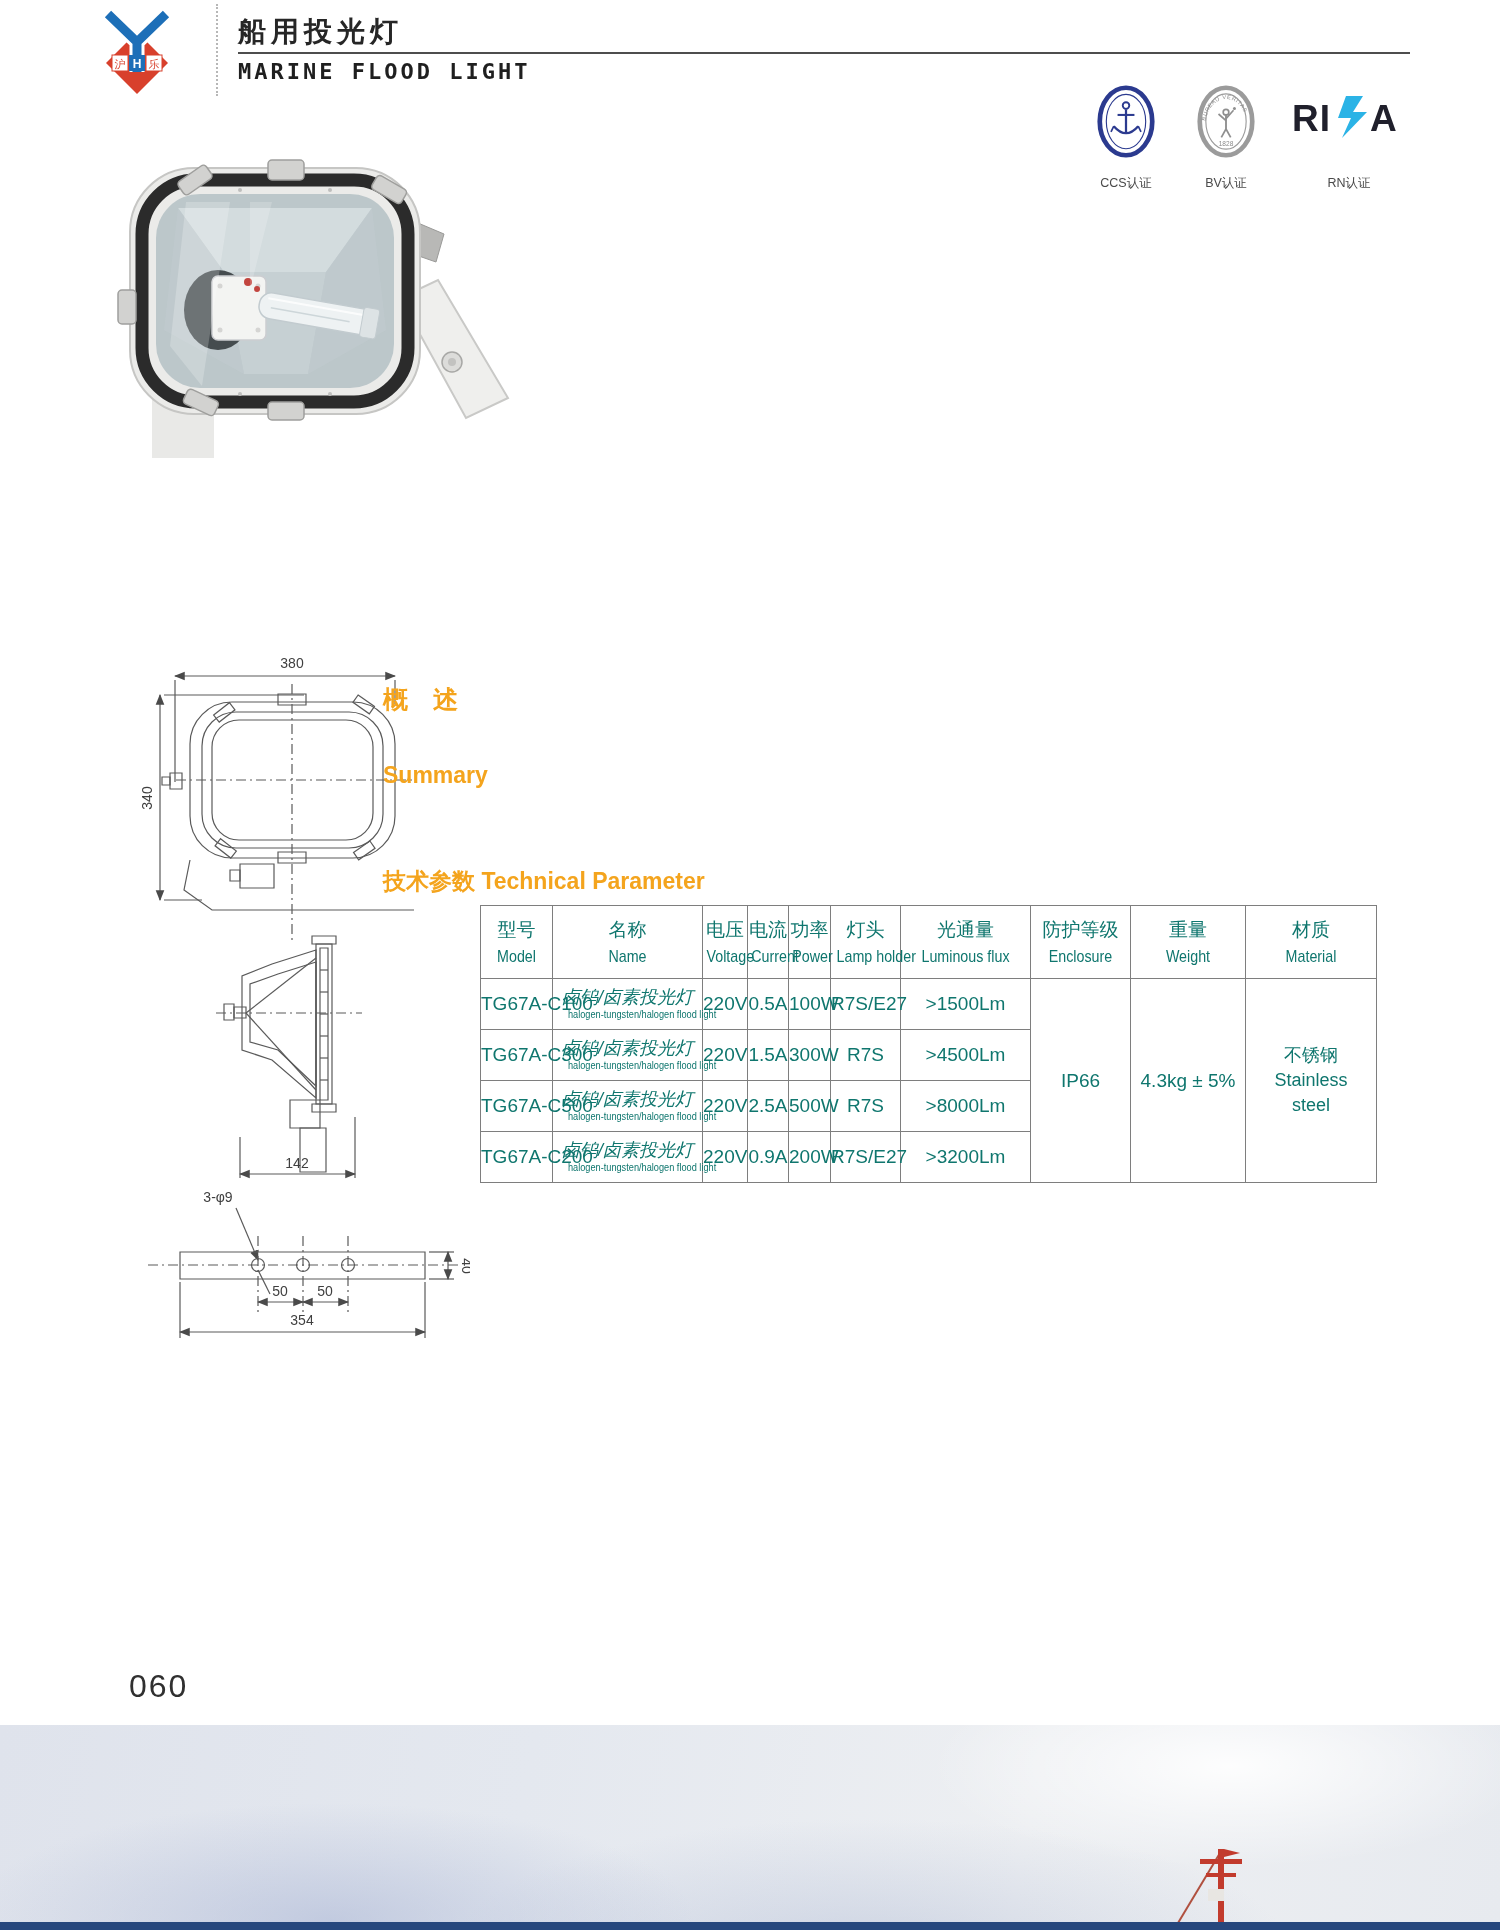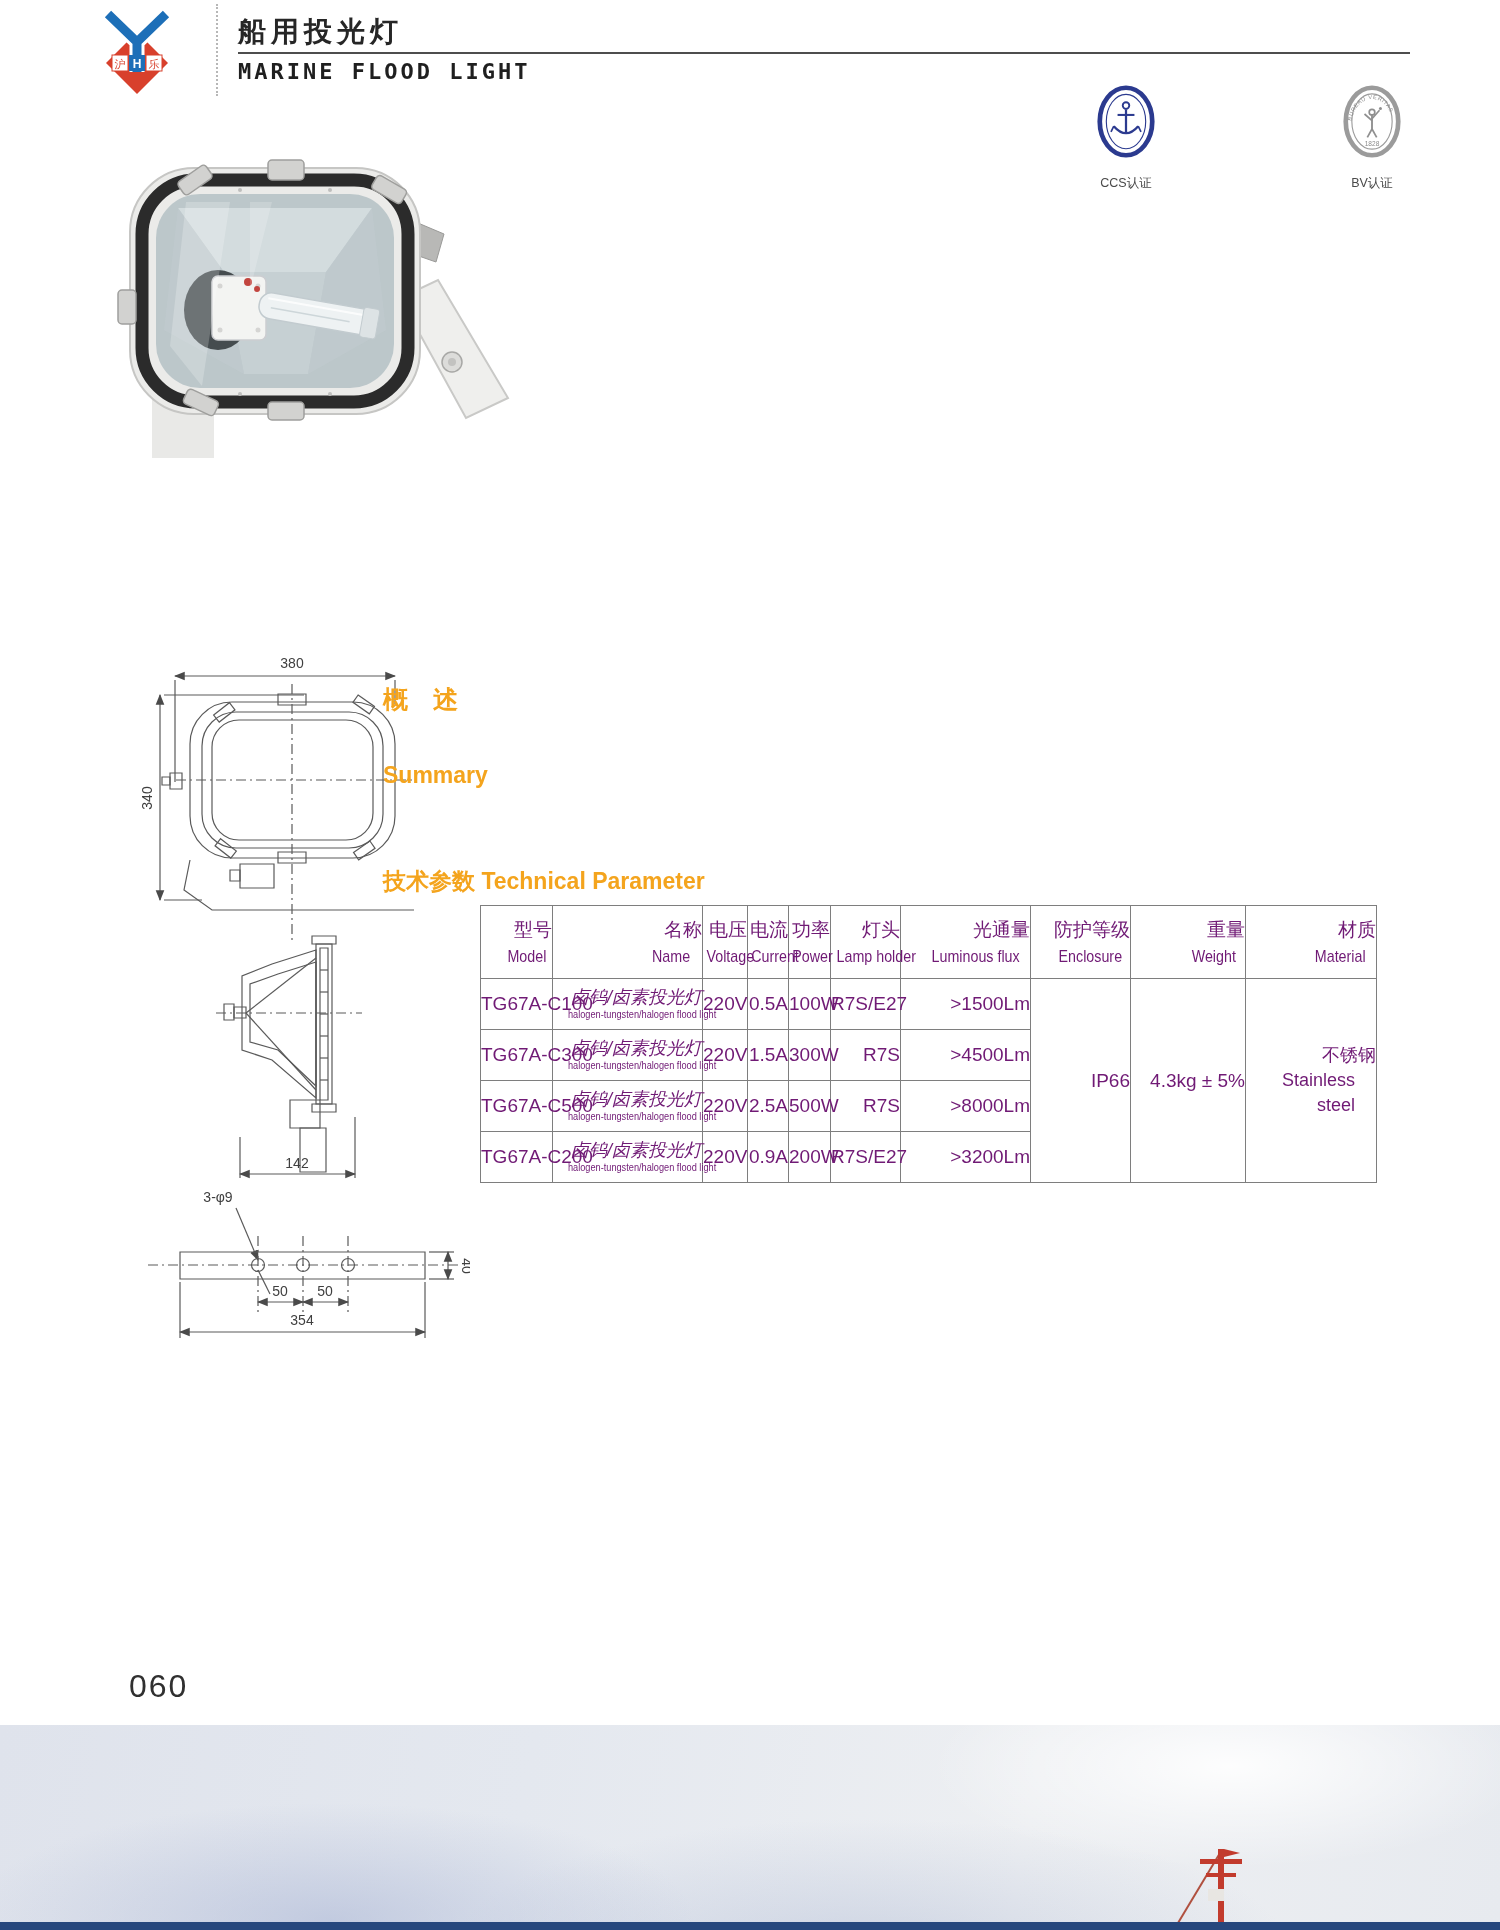--- a/index.html
+++ b/index.html
@@ -24,22 +24,22 @@
   
   .h-org{font-weight:700;color:#f4a41d;}
   .h-zh{left:383px;top:683px;font-size:25px;}
   .p-zh{left:383px;top:723px;width:1070px;font-size:21px;color:#403c38;text-indent:2em;}
   .h-en{left:383px;top:762px;font-size:23px;}
   .p-en{left:383px;top:798px;width:1055px;font-size:20px;line-height:1.55;color:#403c38;}
   .h-tech{left:383px;top:866px;font-size:23px;}
 
   
   table.params{left:480px;top:905px;border-collapse:collapse;table-layout:fixed;width:896px;}
-  .params th,.params td{border:1.5px solid #7e7e7e;text-align:right;vertical-align:middle;
-       padding:0;color:#701a75;font-weight:400;}
+  .params th,.params td{border:1.5px solid #7e7e7e;text-align:center;vertical-align:middle;
+       padding:0;color:#0f766e;font-weight:400;}
   .params th{height:72px;}
   .params td{height:50px;}
   .th-zh{font-size:19px;}
   .th-en{font-size:17px;margin-top:4px;transform:scaleX(.84);transform-origin:center;white-space:nowrap;}
   .val,.model{font-size:19px;white-space:nowrap;}
   .nm-zh{font-size:18px;line-height:1.15;font-style:italic;}
   .nm-en{font-size:11.5px;transform:scaleX(.8);transform-origin:center;white-space:nowrap;line-height:1.1;}
   .mat{font-size:18px;line-height:1.4;}
   .mat-en{display:block;width:88px;margin:0 auto;}
 
@@ -104,20 +104,28 @@
         <circle cx="36" cy="30" r="3" fill="none" stroke="#8f8f8f" stroke-width="1.8"></circle>
         <line x1="36" y1="33" x2="36" y2="48" stroke="#8f8f8f" stroke-width="2"></line>
         <line x1="36" y1="37" x2="44" y2="28" stroke="#8f8f8f" stroke-width="1.8"></line>
         <circle cx="45" cy="26" r="1.6" fill="#8f8f8f"></circle>
         <line x1="36" y1="39" x2="28" y2="32" stroke="#8f8f8f" stroke-width="1.8"></line>
         <line x1="36" y1="48" x2="31" y2="57" stroke="#8f8f8f" stroke-width="1.8"></line>
         <line x1="36" y1="48" x2="41" y2="57" stroke="#8f8f8f" stroke-width="1.8"></line>
         <text x="36" y="66" text-anchor="middle" font-size="7" fill="#8a8a8a">1828</text>
       </svg>
       <div class="cert-label">BV认证</div>
+    </div>
+    <div class="cert cert-rina">
+      <svg class="badge" width="118" height="44" viewBox="0 0 118 44">
+        <text x="2" y="36" font-size="37" font-weight="bold" fill="#20202c" letter-spacing="1">RI</text>
+        <polygon points="56,1 73,1 63,17 77,17 52,43 61,23 48,23" fill="#2bb3e6"></polygon>
+        <text x="80" y="36" font-size="37" font-weight="bold" fill="#20202c">A</text>
+      </svg>
+      <div class="cert-label">RN认证</div>
     </div>
   </div>
 
   <svg class="abs" style="left:100px;top:150px;" width="410" height="310" viewBox="0 0 410 310">
     <rect x="52" y="238" width="62" height="70" fill="#e9e9e7"></rect>
     <polygon points="292,62 344,84 336,112 290,96" fill="#b8b8b6" stroke="#9a9a98" stroke-width="1"></polygon>
     <polygon points="300,148 338,130 408,248 366,268" fill="#efefed" stroke="#c9c9c7" stroke-width="2"></polygon>
     <circle cx="352" cy="212" r="10" fill="#dcdcda" stroke="#a8a8a6" stroke-width="1.5"></circle>
     <circle cx="352" cy="212" r="4" fill="#c2c2c0"></circle>
     <rect x="30" y="18" width="290" height="246" rx="64" fill="#ebebe9" stroke="#c6c6c4" stroke-width="2"></rect>

